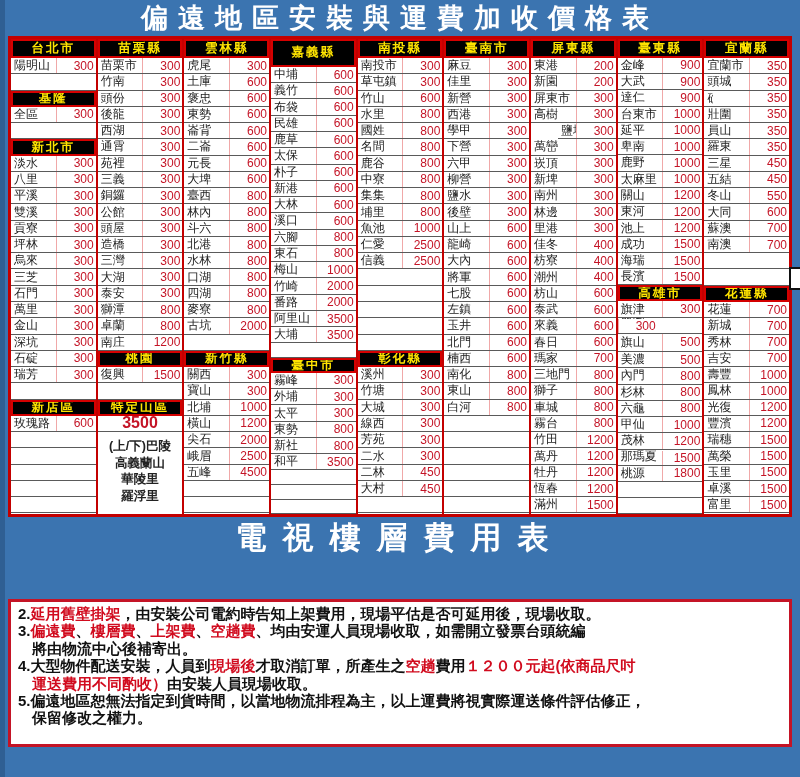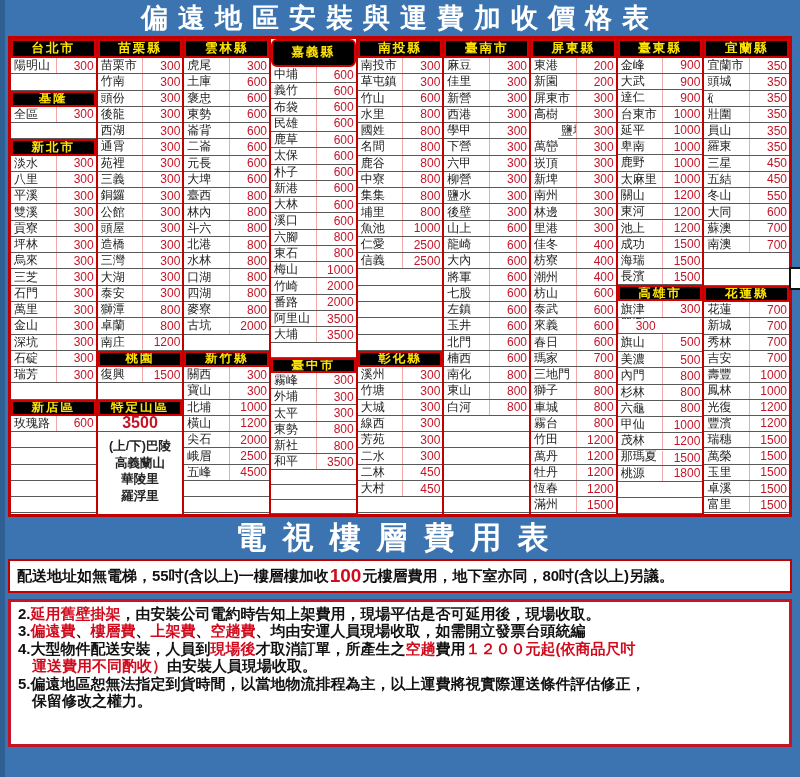--- a/index.html
+++ b/index.html
@@ -317,21 +317,21 @@
           <span class="val">2500</span>
         </div>
         <div class="ci" style="height: 16.28px;">
           <span class="nm">五峰</span>
           <span class="val">4500</span>
         </div>
         <div class="cb0" style="height: 16.28px;"></div>
         <div class="cb0" style="height: 16.28px;"></div>
       </div>
       <div class="col">
-        <div class="ch" style="height: 31px; border-radius: 6px;">嘉義縣</div>
+        <div class="ch" style="height: 31px;">嘉義縣</div>
         <div class="ci" style="height: 16.28px;">
           <span class="nm">中埔</span>
           <span class="val">600</span>
         </div>
         <div class="ci" style="height: 16.28px;">
           <span class="nm">義竹</span>
           <span class="val">600</span>
         </div>
         <div class="ci" style="height: 16.28px;">
           <span class="nm">布袋</span>
@@ -938,29 +938,25 @@
         </div>
         <div class="ci" style="height: 16.28px;">
           <span class="nm">富里</span>
           <span class="val">1500</span>
         </div>
       </div>
     </div>
 
   <div class="subtitle">電視樓層費用表</div>
 
-  <div id="fee-note">
-      <span>配送地址如無電梯，55吋(含以上)一樓層樓加收</span>
-      <span class="red fee-big">100</span>
-      <span>元樓層費用，地下室亦同，80吋(含以上)另議。</span>
-    </div>
 
   <div id="notes">
       <div class="note-line"><span>2.</span><span class="red">延用舊壁掛架</span><span>，由安裝公司電約時告知上架費用，現場平估是否可延用後，現場收取。</span></div>
       <div class="note-line"><span>3.</span><span class="red">偏遠費</span><span>、</span><span class="red">樓層費</span><span>、</span><span class="red">上架費</span><span>、</span><span class="red">空趟費</span><span>、均由安運人員現場收取，如需開立發票台頭統編</span></div>
+      <div class="note-line indent"><span>將由物流中心後補寄出。</span></div>
       <div class="note-line"><span>4.大型物件配送安裝，人員到</span><span class="red">現場後</span><span>才取消訂單，所產生之</span><span class="red">空趟</span><span>費用</span><span class="red">１２００元起(依商品尺吋</span></div>
       <div class="note-line indent"><span class="red">運送費用不同酌收）</span><span>由安裝人員現場收取。</span></div>
       <div class="note-line"><span>5.偏遠地區恕無法指定到貨時間，以當地物流排程為主，以上運費將視實際運送條件評估修正，</span></div>
       <div class="note-line indent"><span>保留修改之權力。</span></div>
     </div>
 
   <div id="edge-artifact"></div>
 </div>
 
 </body></html>

